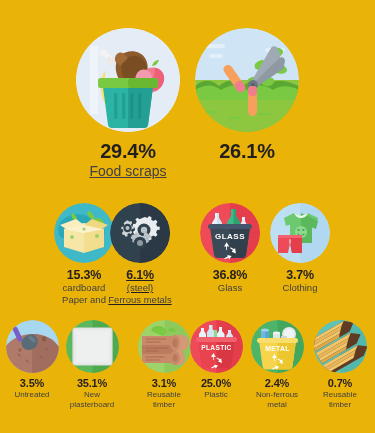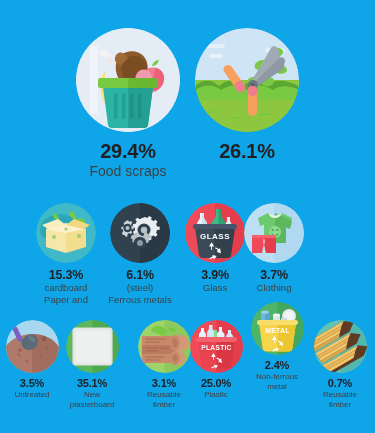--- a/index.html
+++ b/index.html
@@ -12,21 +12,21 @@
     height: 433px;
     font-family: "Liberation Sans", sans-serif;
     color: #231f20;
     overflow: hidden;
     position: relative;
   }
   .infographic {
     width: 375px;
     height: 433px;
     position: relative;
-    background: #0ea5e9;
+    background: #eab308;
   }
 
   
   .item {
     position: absolute;
     text-align: center;
     box-sizing: border-box;
   }
   .icon-wrap {
     position: relative;
@@ -42,21 +42,21 @@
     white-space: nowrap;
   }
   .lbl {
     color: #414042;
     line-height: 1.12;
   }
 
   
   .row1 .icon-wrap { width: 104px; height: 104px; }
   .row1 .pct  { font-size: 20px; margin-top: 9px; }
-  .row1 .lbl  { font-size: 14px; margin-top: 2px; }
+  .row1 .lbl  { font-size: 14px; margin-top: 2px; text-decoration: underline; }
 
   
   .row2 .icon-wrap { width: 60px; height: 60px; }
   .row2 .pct  { font-size: 12.5px; margin-top: 6px; }
   .row2 .lbl  { font-size: 9.5px; margin-top: 1px; }
 
   
   .row3 .icon-wrap { width: 53px; height: 53px; }
   .row3 .pct  { font-size: 11px; margin-top: 5px; }
   .row3 .lbl  { font-size: 8px; margin-top: 1px; }
@@ -142,21 +142,21 @@
           <g transform="rotate(55 48 62)">
             <rect x="18" y="58" width="30" height="9" rx="4.5" fill="#f79f5c"></rect>
             <rect x="38" y="58" width="11" height="9" rx="4" fill="#ef7d8e"></rect>
           </g>
         </g>
       </svg>
     </div>
     <div class="pct">26.1%</div>
   </div>
 
-  <div class="item row2" style="left:18px; top:203px; width:96px;">
+  <div class="item row2" style="left:36px; top:203px; width:96px;">
     <div class="icon-wrap">
       <svg class="icon-svg" viewBox="0 0 60 60">
         <circle cx="30" cy="30" r="30" fill="#3fb9c7"></circle>
         <path d="M6 20c6-8 16-10 24-8 9 2 16 8 20 14 2 4 0 8-4 9H8c-4-2-5-9-2-15z" fill="#2aa8b8"></path>
         <path d="M18 10c4 2 6 6 5 9-3-1-7-5-5-9z" fill="#7ac943"></path>
         <path d="M34 8c4 1 7 5 6 9-4-1-8-5-6-9z" fill="#7ac943"></path>
         <path d="M40 16c4-2 9 0 10 4-4 2-9 0-10-4z" fill="#7ac943"></path>
 
         <path d="M10 26l20-4v28l-20-6z" fill="#f6e7a8"></path>
         <path d="M30 22l20 4v18l-20 6z" fill="#f3dd8e"></path>
@@ -166,21 +166,21 @@
         <circle cx="18" cy="34" r="2" fill="#9ed36a"></circle>
         <circle cx="43" cy="33" r="2" fill="#9ed36a"></circle>
         <circle cx="30" cy="26" r="1.6" fill="#9ed36a"></circle>
       </svg>
     </div>
     <div class="pct">15.3%</div>
     <div class="lbl">cardboard</div>
     <div class="lbl">Paper and</div>
   </div>
 
-  <div class="item row2" style="left:98px; top:203px; width:84px;">
+  <div class="item row2" style="left:98px; top:203px; width:84px;text-decoration:underline;">
     <div class="icon-wrap">
       <svg class="icon-svg" viewBox="0 0 60 60">
         <circle cx="30" cy="30" r="30" fill="#31424f"></circle>
         <path d="M30 0a30 30 0 0 1 0 60z" fill="#2a3945"></path>
         <g fill="#e9edef">
           <path d="M35 14l2.4.9 1.6-2 2.6 1.3-.4 2.5 2.2 1.3 2.2-1.3 1.9 2.1-1.4 2.2 1 2.4 2.6.4v2.9l-2.6.4-1 2.4 1.4 2.2-1.9 2.1-2.2-1.3-2.2 1.3.4 2.5-2.6 1.3-1.6-2-2.4.9-1-2.3-2.5-.3-1.3 2.2-2.5-1.4.6-2.4-1.8-1.7-2.4.8-1.1-2.7 2-1.5-.2-2.5-2.3-1 .6-2.8 2.5-.1 1.2-2.2-1.5-2 2.1-1.9 2 1.5 2.3-1z"></path>
         </g>
         <circle cx="34" cy="27" r="6.5" fill="#31424f"></circle>
         <circle cx="34" cy="27" r="3.2" fill="#b9c2c7"></circle>
         <g fill="#b9c2c7">
@@ -193,21 +193,21 @@
         </g>
         <circle cx="17.5" cy="25" r="4.2" fill="#31424f"></circle>
         <circle cx="17.5" cy="25" r="2" fill="#b9c2c7"></circle>
       </svg>
     </div>
     <div class="pct">6.1%</div>
     <div class="lbl">(steel)</div>
     <div class="lbl">Ferrous metals</div>
   </div>
 
-  <div class="item row2" style="left:181px; top:203px; width:68px;">
+  <div class="item row2" style="left:196px; top:203px; width:68px;">
     <div class="icon-wrap">
       <svg class="icon-svg" viewBox="0 0 60 60">
         <circle cx="30" cy="30" r="30" fill="#ef4a58"></circle>
         <path d="M30 0a30 30 0 0 1 0 60z" fill="#e43d4c"></path>
 
         <path d="M15 10h4v5l3 5v12h-10V20l3-5z" fill="#e8f4fb"></path>
         <path d="M17 10h2v5l3 5v12h-5z" fill="#cde5f2"></path>
         <path d="M31 6h5v7l4 6v14H27V19l4-6z" fill="#3fb98a"></path>
         <path d="M33.5 6H36v7l4 6v14h-6.5z" fill="#2ea071"></path>
         <path d="M42 14h3v4l2 4v10h-7V22l2-4z" fill="#e2eef5"></path>
@@ -216,25 +216,25 @@
         <path d="M30 24h20l-4 28a4 4 0 0 1-4 3H30z" fill="#32404c"></path>
         <rect x="8" y="21" width="44" height="5" rx="2.5" fill="#46566a"></rect>
         <text x="30" y="36" font-family="Liberation Sans, sans-serif" font-size="8" font-weight="bold" fill="#ffffff" text-anchor="middle" letter-spacing="0.5">GLASS</text>
         <g fill="#ffffff" transform="translate(30 47) scale(0.85)">
           <path d="M-7-4l3-5 3 5h-2.5v4h-1v-4z"></path>
           <path d="M6-2l1 6-5-2 1.5-2-3.5-2 .7-1.3 3.6 2z"></path>
           <path d="M-3 6l5 1-3 4-1-2-4 2-.8-1.3 4-2z"></path>
         </g>
       </svg>
     </div>
-    <div class="pct">3.9%</div>
+    <div class="pct">36.8%</div>
     <div class="lbl">Glass</div>
   </div>
 
-  <div class="item row2" style="left:240px; top:203px; width:68px;">
+  <div class="item row2" style="left:266px; top:203px; width:68px;">
     <div class="icon-wrap">
       <svg class="icon-svg" viewBox="0 0 60 60">
         <circle cx="30" cy="30" r="30" fill="#bcdff4"></circle>
         <path d="M30 0a30 30 0 0 1 0 60z" fill="#b0d8f1"></path>
 
         <path d="M24 10l-10 5 2 8 4-1.5V40h22V21.5l4 1.5 2-8-10-5-7 3z" fill="#6dc96f"></path>
         <path d="M31 10l7 3 10 5-2 8-4-1.5V40H31z" fill="#5cb85c"></path>
         <path d="M24 10l7 3 7-3c-1 3-4 5-7 5s-6-2-7-5z" fill="#e9f6e9"></path>
         <circle cx="31" cy="29" r="6" fill="#8fd98f"></circle>
         <circle cx="28.6" cy="27" r="1.1" fill="#3f9e4f"></circle>
@@ -331,21 +331,21 @@
           <path d="M-7-4l3-5 3 5h-2.5v4h-1v-4z"></path>
           <path d="M6-2l1 6-5-2 1.5-2-3.5-2 .7-1.3 3.6 2z"></path>
           <path d="M-3 6l5 1-3 4-1-2-4 2-.8-1.3 4-2z"></path>
         </g>
       </svg>
     </div>
     <div class="pct">25.0%</div>
     <div class="lbl">Plastic</div>
   </div>
 
-  <div class="item row3" style="left:246px; top:302px; width:62px;">
+  <div class="item row3" style="left:246px; top:320px; width:62px;">
     <div class="icon-wrap">
       <svg class="icon-svg" viewBox="0 0 53 53">
         <circle cx="26.5" cy="26.5" r="26.5" fill="#4cb56a"></circle>
         <path d="M26.5 0a26.5 26.5 0 0 1 0 53z" fill="#43a85e"></path>
 
         <path d="M10 10h8v12h-8z" fill="#6fb7e0"></path>
         <path d="M14 10h4v12h-4z" fill="#5aa6d3"></path>
         <ellipse cx="14" cy="10" rx="4" ry="1.6" fill="#9ed2ec"></ellipse>
         <path d="M22 13h7v9h-7z" fill="#dfe5e8"></path>
         <ellipse cx="25.5" cy="13" rx="3.5" ry="1.4" fill="#f0f3f5"></ellipse>

